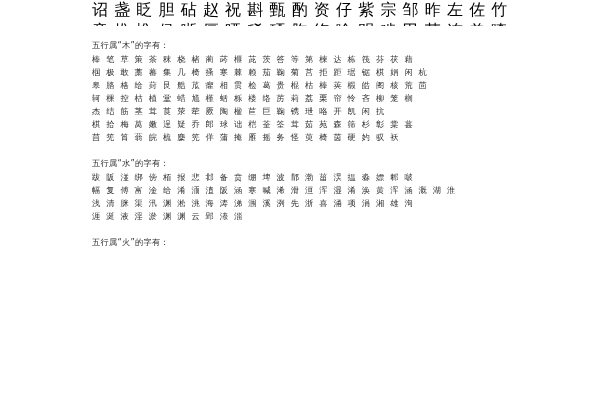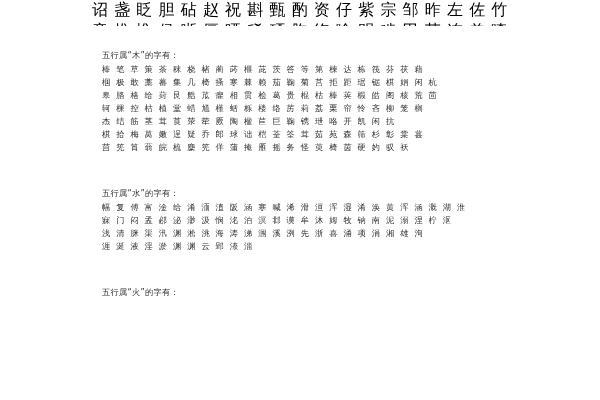--- a/index.html
+++ b/index.html
@@ -20,21 +20,21 @@
     background: #ffffff;
     box-sizing: border-box;
     padding: 0 92px 0 92px;
   }
   .doc-body {
     position: relative;
     width: 416px;
     margin: 0 auto;
   }
   .section {
-    margin: 10px;
+    margin: 0;
   }
   .section-heading {
     font-size: 8.2px;
     line-height: 13px;
     color: #2b2b2b;
     letter-spacing: 0.3px;
     margin: 0 0 1px 0;
     white-space: nowrap;
   }
   .glyph-block {
@@ -92,22 +92,22 @@
         <span class="glyph-line">棋 拾 梅 莴 嫩 逞 疑 乔 郎 球 诎 桤 荃 筌 茸 茹 苑 森 筛 杉 彰 棠 葚</span>
         <span class="glyph-line">茴 筅 筲 蓊 皖 梳 麇 筅 佯 蒲 掩 雁 摇 务 怪 萸 椅 茵 硬 妁 驭 袄</span>
       </div>
     </div>
 
     <div class="spacer-md"></div>
 
     <div class="section">
       <div class="section-heading">五行属“水”的字有：</div>
       <div class="glyph-block">
+        <span class="glyph-line">跋 阪 湴 绑 傍 栢 报 悲 邶 备 贲 绷 埤 波 鄁 渤 菑 淏 揾 淼 嫖 郫 啵</span>
         <span class="glyph-line">幅 复 傅 富 淦 给 淆 洏 淔 阪 涵 寒 喊 浠 滑 洹 浑 湿 淆 涣 黄 浑 涵 溉 湖 淮</span>
-        <span class="glyph-line">寐 门 闷 孟 邲 泌 渺 汲 悯 洺 泊 溟 邶 谟 牟 沐 姆 牧 钠 南 泥 溺 涅 柠 沤</span>
         <span class="glyph-line">浅 清 脒 渠 汛 渊 淞 洮 海 涛 涕 涠 溪 洌 先 浙 喜 涌 项 涓 湘 雄 洵</span>
         <span class="glyph-line">涯 涎 液 淫 淤 渊 渊 云 郢 溙 淄</span>
       </div>
     </div>
 
     <div class="spacer-md"></div>
 
     <div class="section">
       <div class="section-heading">五行属“火”的字有：</div>
     </div>

